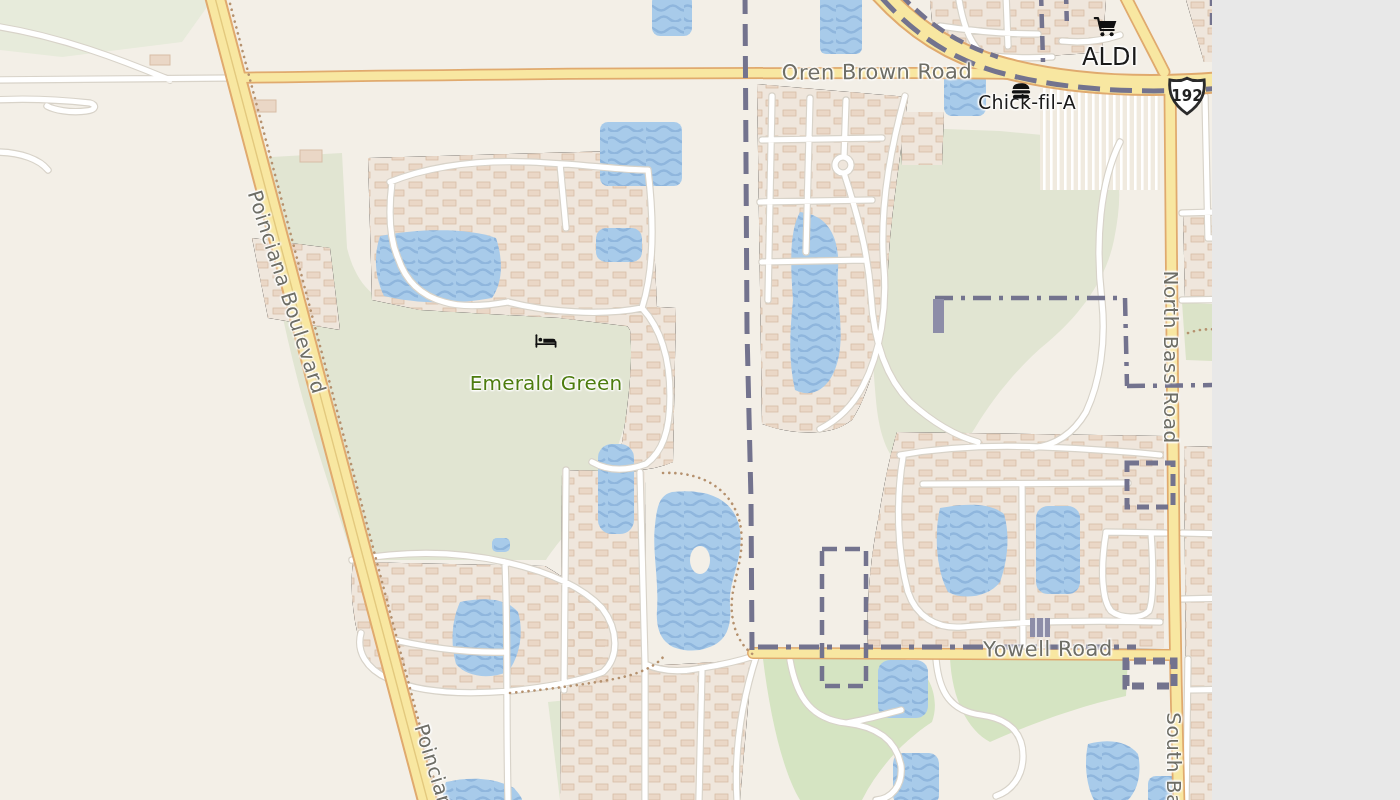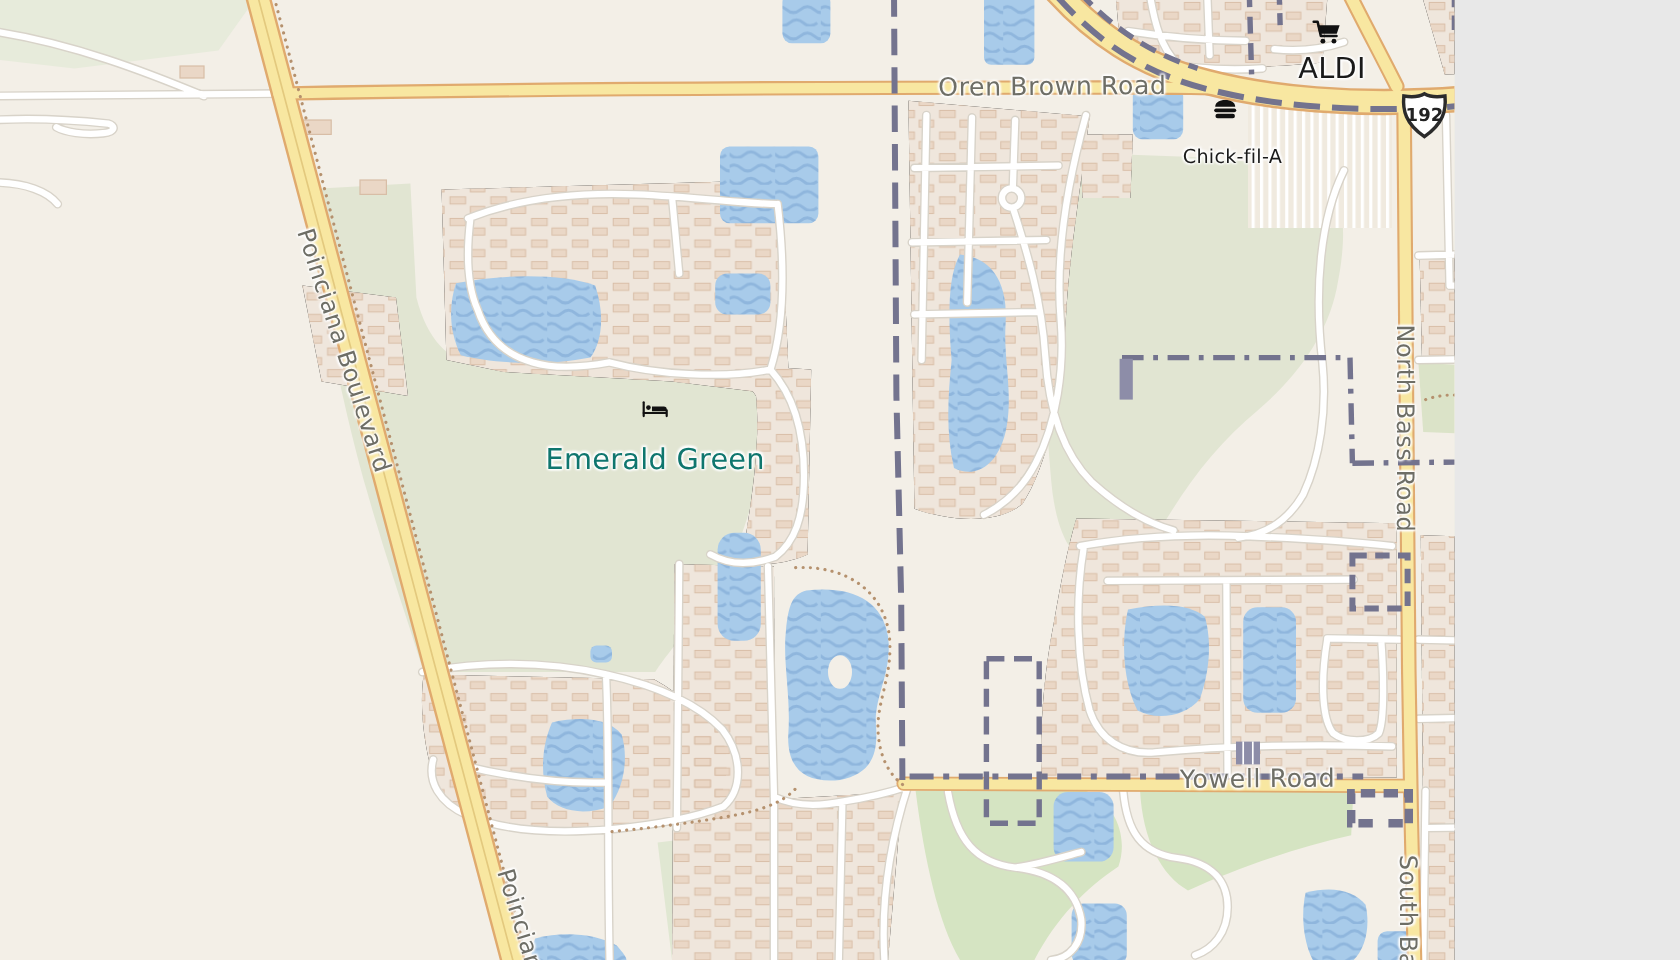--- a/index.html
+++ b/index.html
@@ -19,24 +19,24 @@
   .lbl.two-line span{display:block;line-height:27px;}
   .icon{position:absolute;transform:translate(-50%,-50%);pointer-events:none;}
   .icon svg{display:block;}
   #lbl-oren{left:877px;top:72px;font-size:21px;--r:-0.5deg;}
   #lbl-poinciana{left:287px;top:292px;--r:72deg;font-size:20px;}
   #lbl-poinciana-s{left:452px;top:826px;--r:73deg;font-size:20px;}
   #lbl-nbass{left:1171px;top:357px;--r:90deg;font-size:20px;}
   #lbl-south{left:1174px;top:800px;--r:90deg;font-size:20px;}
   #lbl-yowell{left:1048px;top:649px;font-size:21px;--r:-0.5deg;}
   #lbl-aldi{left:1110px;top:57px;font-size:24px;}
-  #lbl-cfa{left:1027px;top:130px;font-size:16px;}
+  #lbl-cfa{left:1027px;top:102px;font-size:19px;}
   #lbl-pirates{left:1297px;top:152px;font-size:19px;}
   #lbl-pirates span{line-height:26px;}
-  #lbl-emerald{left:546px;top:383px;font-size:24px;color:#0f766e;}
+  #lbl-emerald{left:546px;top:383px;font-size:20px;color:#4d7c0f;}
   #ic-cart{left:1106px;top:28px;}
   #ic-burger{left:1021px;top:92px;}
   #ic-bed{left:546px;top:341px;}
   #ic-golf{left:1293px;top:109px;}
   #ic-shield{left:1187px;top:96px;text-decoration:underline;}
 </style>
 </head>
 <body>
 
 <div class="map-viewport">

